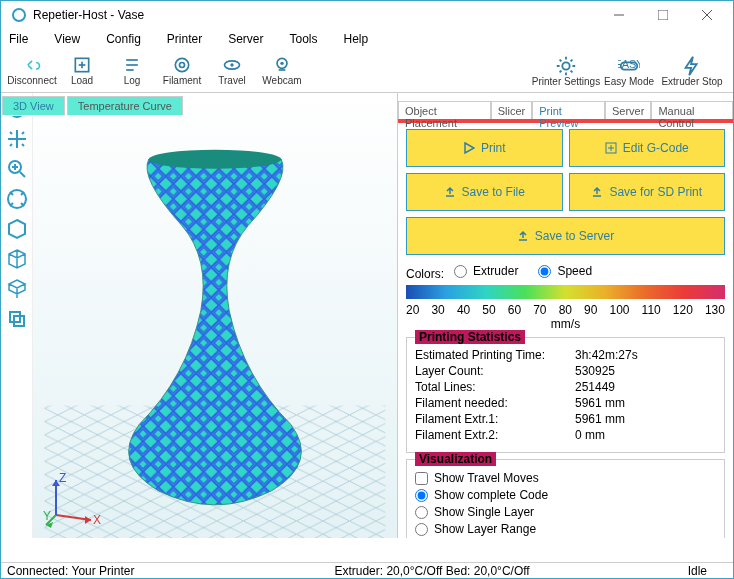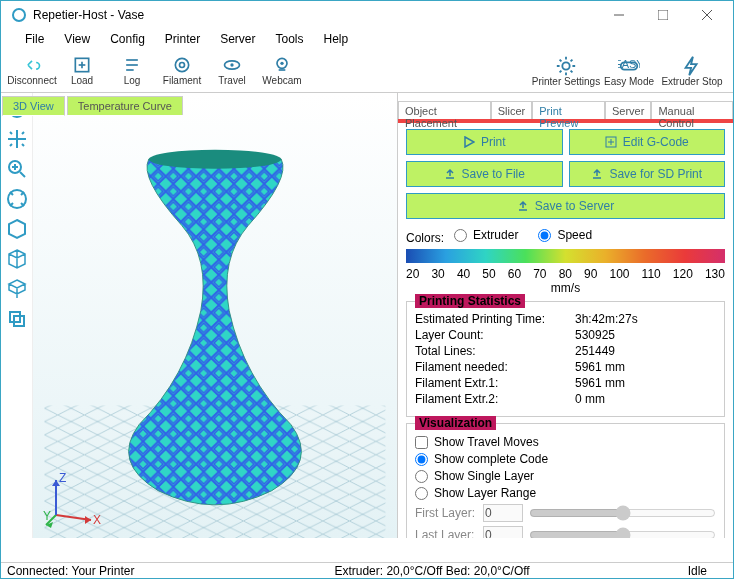--- a/index.html
+++ b/index.html
@@ -1,44 +1,44 @@
 <!DOCTYPE html>
 <html><head>
 <meta charset="utf-8">
 <style>
 * { box-sizing: border-box; margin: 0; padding: 0; font-family: "Segoe UI", Tahoma, sans-serif; font-size: 12px; }
 body { background: #fff; width: 734px; height: 579px; overflow: hidden; border: 1px solid #3aa6c4; position: relative; }
 .titlebar { height: 28px; display: flex; align-items: center; padding: 0 4px; }
 .titlebar .app-icon { width: 16px; height: 16px; margin: 0 6px; }
 .titlebar .title { flex: 1; color: #000; }
 .titlebar .winbtn { width: 44px; height: 28px; display: flex; align-items: center; justify-content: center; color: #555; }
-.menubar { height: 20px; display: flex; align-items: center; padding: 0 24px; gap: 20px; }
+.menubar { height: 20px; display: flex; align-items: center; padding: 0 8px; gap: 26px; }
 .menubar span { color: #000; }
 .toolbar { height: 44px; border-bottom: 1px solid #ccc; display: flex; align-items: center; padding: 2px 6px; }
 .tbtn { display: flex; flex-direction: column; align-items: center; justify-content: center; width: 50px; height: 40px; color: #2f7ea6; }
 .tbtn svg { height: 20px; }
 .tbtn-lbl { font-size: 10px; color: #333; }
 .spacer { flex: 1; }
 .rtbtn { display: flex; flex-direction: column; align-items: center; width: 70px; color: #2f7ea6; }
 .rtbtn-lbl { font-size: 10px; color: #333; text-align: center; line-height: 1; }
 .tabrow { height: 22px; display: flex; align-items: flex-end; border-bottom: 1px solid #ccc; }
-.tab { padding: 3px 10px; border: 1px solid #ccc; border-bottom: none; background: #bef264; color: #2f7ea6; margin-right: 2px; font-size: 11px; }
+.tab { padding: 3px 10px; border: 1px solid #ccc; border-bottom: none; background: #5eead4; color: #2f7ea6; margin-right: 2px; font-size: 11px; }
 .tab.active { color: #2f7ea6; border-bottom: 1px solid #fff; position: relative; top: 1px; }
 .tab.inactive { color: #555; }
 .workarea { display: flex; height: calc(100% - 28px - 20px - 44px - 22px - 18px); }
 .leftcol { width: 32px; background: #fff; border-right: 1px solid #eee; display: flex; flex-direction: column; align-items: center; padding-top: 4px; gap: 6px; }
 .leftcol .tool { width: 24px; height: 24px; display: flex; align-items: center; justify-content: center; color: #2f7ea6; }
 .viewport { flex: 1; position: relative; background: linear-gradient(#fff, #e4f2f5); overflow: hidden; }
 .rightpanel { width: 336px; border-left: 1px solid #ccc; display: flex; flex-direction: column; }
 .rtabs { height: 22px; display: flex; border-bottom: 4px solid #ef4444; margin-top: 8px; }
 .rtab { padding: 3px 6px; border: 1px solid #ccc; border-bottom: none; font-size: 11px; color: #555; }
 .rtab.active { color: #2f7ea6; }
 .panelbody { padding: 6px 8px; overflow: auto; flex: 1; }
 .btnrow { display: flex; gap: 6px; margin-bottom: 6px; }
-.pbtn { flex: 1; border: 1px solid #2f9bc4; background: #bef264; color: #2f7ea6; height: 26px; display: flex; align-items: center; justify-content: center; gap: 6px; }
+.pbtn { flex: 1; border: 1px solid #2f9bc4; background: #fde047; color: #2f7ea6; height: 38px; display: flex; align-items: center; justify-content: center; gap: 6px; }
 .colors { margin: 6px 0; }
 .colorscale { height: 14px; background: linear-gradient(to right, #1a4db3, #2aa0e0, #2fd4c4, #4be05a, #d4e02f, #eab02a, #ea6b2a, #ea3a3a, #d42f6b); margin: 4px 0; }
 .scale-nums { display: flex; justify-content: space-between; font-size: 11px; }
 .group { border: 1px solid #ccc; margin-top: 6px; padding: 8px; position: relative; }
 .group-title { position: absolute; top: -8px; left: 8px; background: #be185d; padding: 0 4px; font-weight: bold; }
 .statrow { display: flex; justify-content: space-between; margin: 2px 0; }
 .radio, .check { display: flex; align-items: center; gap: 6px; margin: 3px 0; }
 .radio input, .check input { margin: 0; }
 .sliderrow { display: flex; align-items: center; gap: 6px; margin: 4px 0; color: #888; }
 .sliderrow input[type=number] { width: 40px; border: 1px solid #ccc; padding: 1px; }

